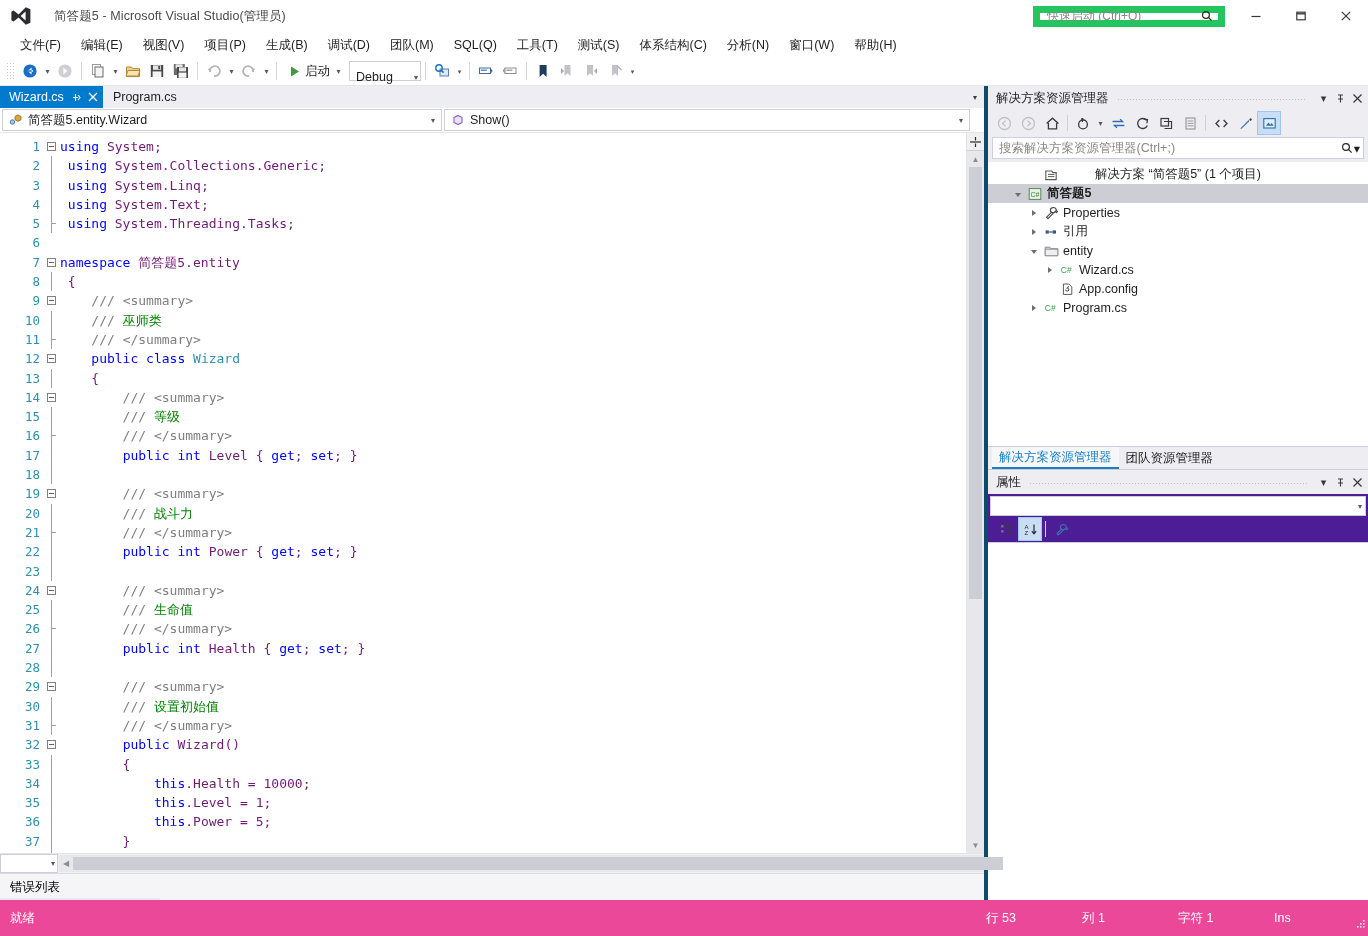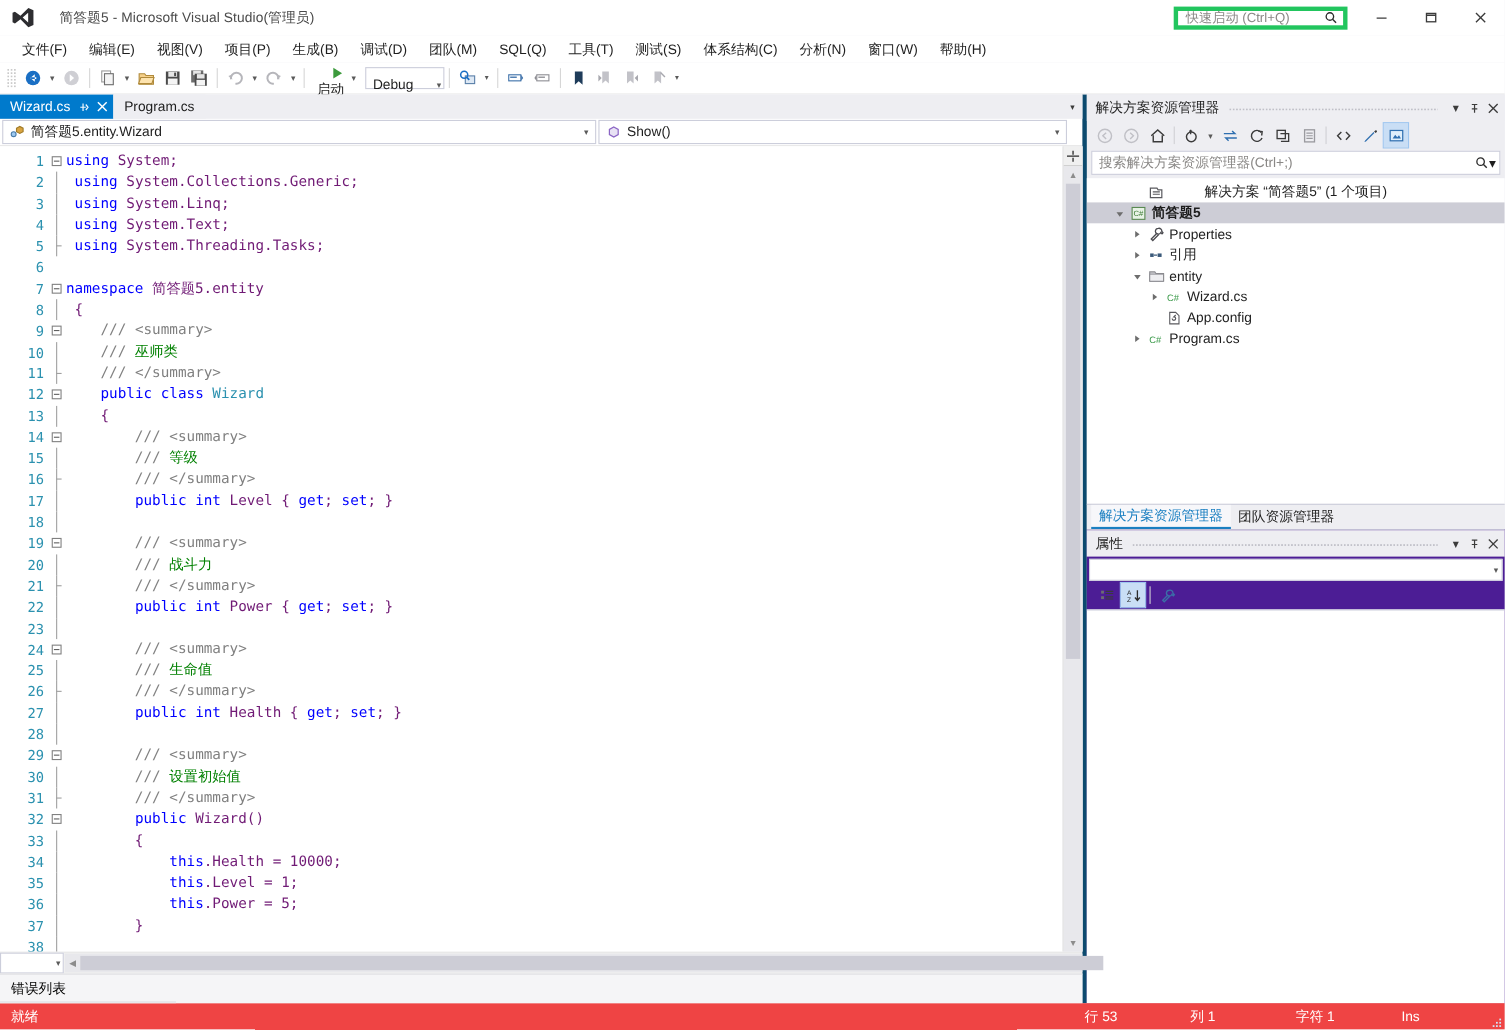--- a/index.html
+++ b/index.html
@@ -11,40 +11,40 @@
     -webkit-font-smoothing:antialiased;
   }
   .app{position:relative;width:1368px;height:936px;display:flex;flex-direction:column;background:#eeeef2;}
 
   
   .titlebar{height:32px;background:#ffffff;display:flex;align-items:center;flex:none;position:relative;gap:12px;}
   .vs-logo{width:30px;height:30px;margin-left:6px;display:flex;align-items:center;justify-content:center;}
   .vs-logo svg{display:block;}
   .title-text{margin-left:6px;font-size:12.5px;color:#4a4a4a;letter-spacing:.1px;}
   .title-right{margin-left:auto;display:flex;align-items:center;height:32px;}
-  .quicklaunch{width:158px;height:21px;border:4px solid #22c55e;background:#fff;display:flex;align-items:center;
+  .quicklaunch{width:192px;height:21px;border:7px solid #22c55e;background:#fff;display:flex;align-items:center;
      padding:0 4px 0 7px;box-sizing:border-box;margin-right:8px;}
   .quicklaunch span.ql-text{flex:1;color:#8a8886;font-size:12px;}
   .ql-ico{width:14px;height:14px;display:flex;align-items:center;justify-content:center;color:#2b2b2b;}
   .wbtn{width:45px;height:32px;display:flex;align-items:center;justify-content:center;color:#3b3b3b;}
 
   
   .menubar{height:25px;background:#ffffff;display:flex;align-items:center;padding-left:10px;flex:none;}
   .menu-item{padding:3px 10px;font-size:12.5px;color:#1e1e1e;line-height:16px;white-space:nowrap;}
 
   
   .toolbar{height:28px;background:#ffffff;display:flex;align-items:center;padding-left:6px;flex:none;
      border-bottom:1px solid #e6e6e6;}
   .tb-grip{width:9px;height:18px;margin-right:3px;
      background-image:radial-gradient(#c4c4c4 40%,transparent 41%);
      background-size:3px 3px;background-position:0 0;opacity:.9;}
   .tb-btn{width:22px;height:22px;display:flex;align-items:center;justify-content:center;margin:0 1px;}
   .tb-caret{width:11px;height:22px;display:flex;align-items:center;justify-content:center;color:#5a5a5a;font-size:8px;}
   .tb-sep{width:1px;height:18px;background:#d6d6d6;margin:0 4px;}
-  .tb-start{display:flex;align-items:flex-end;height:22px;padding:0 3px;flex-direction:column;}
+  .tb-start{display:flex;align-items:center;height:22px;padding:0 3px;}
   .tb-start span{font-size:12.5px;color:#1e1e1e;margin-left:4px;}
   .tb-combo{width:72px;height:20px;border:1px solid #cccedb;background:#fff;display:flex;align-items:center;
       padding:12px 2px 0 6px;box-sizing:border-box;margin-left:5px;font-size:12.5px;}
   .tb-combo span{flex:1;}
   .tb-combo i{font-style:normal;color:#5a5a5a;font-size:8px;}
   .tb-ovf{width:11px;height:22px;display:flex;flex-direction:column;align-items:center;justify-content:center;color:#5a5a5a;font-size:7px;line-height:5px;}
 
   
   .body{flex:1;display:flex;min-height:0;background:#eeeef2;}
   .editor-col{width:988px;display:flex;flex-direction:column;min-width:0;background:#fff;}
@@ -58,21 +58,21 @@
   .tab .x{margin-left:6px;font-size:12px;display:flex;align-items:center;}
   .tabstrip .tab-ovf{margin-left:auto;width:18px;height:22px;display:flex;align-items:center;justify-content:center;color:#3b3b3b;font-size:8px;}
 
   
   .navbar{height:24px;background:#fff;display:flex;align-items:stretch;flex:none;border-bottom:1px solid #e4e4e4;}
   .navbox{height:22px;margin:1px 0 0 2px;border:1px solid #cccedb;background:#fff;display:flex;align-items:center;
      padding:0 3px 0 5px;box-sizing:border-box;font-size:12.5px;}
   .navbox .nb-ico{width:16px;height:16px;display:flex;align-items:center;justify-content:center;margin-right:4px;}
   .navbox .nb-text{flex:1;white-space:nowrap;overflow:hidden;}
   .navbox .nb-car{color:#5a5a5a;font-size:8px;padding:0 3px;}
-  .navbox.left{width:540px;}
+  .navbox.left{width:440px;}
   .navbox.right{flex:1;margin-right:14px;}
 
   
   .editor-wrap{flex:1;display:flex;min-height:0;background:#fff;position:relative;}
   .code-area{flex:1;display:flex;min-width:0;overflow:hidden;position:relative;}
   .gutter-num{width:44px;flex:none;text-align:right;padding-top:4px;box-sizing:border-box;}
   .gutter-num div{height:19.3px;line-height:19.3px;color:#2b91af;font-family:"DejaVu Sans Mono","Liberation Mono",monospace;font-size:12.5px;padding-right:4px;}
   .gutter-fold{width:16px;flex:none;padding-top:4px;box-sizing:border-box;position:relative;}
   .gutter-fold div{height:19.3px;position:relative;}
   .foldbox{position:absolute;left:3px;top:5px;width:9px;height:9px;border:1px solid #808080;box-sizing:border-box;background:#fff;}
@@ -136,21 +136,21 @@
   .pane-tabs{height:22px;display:flex;align-items:center;padding-left:4px;flex:none;background:#eeeef2;border-top:1px solid #cccedb;}
   .ptab{height:20px;display:flex;align-items:center;padding:0 7px;font-size:12.5px;color:#1e1e1e;}
   .ptab.active{color:#1a7fc1;border-bottom:2px solid #1a7fc1;background:#f7f7fa;}
   .props{flex:none;display:flex;flex-direction:column;background:#4c1d95;border-top:1px solid #cccedb;height:430px;}
   .prop-combo{height:20px;margin:2px 2px 0 2px;background:#fff;border:1px solid #cccedb;display:flex;align-items:center;
      justify-content:flex-end;padding-right:3px;box-sizing:border-box;color:#5a5a5a;font-size:8px;}
   .prop-toolbar{height:26px;display:flex;align-items:center;padding-left:6px;}
   .prop-grid{flex:1;background:#fff;margin:0;border-top:1px solid #cccedb;}
 
   
-  .statusbar{height:24px;background:#ef4444;color:#fff;display:flex;align-items:center;flex:none;font-size:12.5px;}
+  .statusbar{height:36px;background:#ec4899;color:#fff;display:flex;align-items:center;flex:none;font-size:12.5px;}
   .st-ready{padding-left:10px;}
   .st-right{margin-left:auto;display:flex;align-items:center;}
   .st-cell{width:96px;text-align:left;}
   .st-grip{width:16px;height:24px;display:flex;align-items:flex-end;justify-content:center;padding-bottom:3px;}
 </style>
 </head>
 <body>
 
 <div class="app">
 

